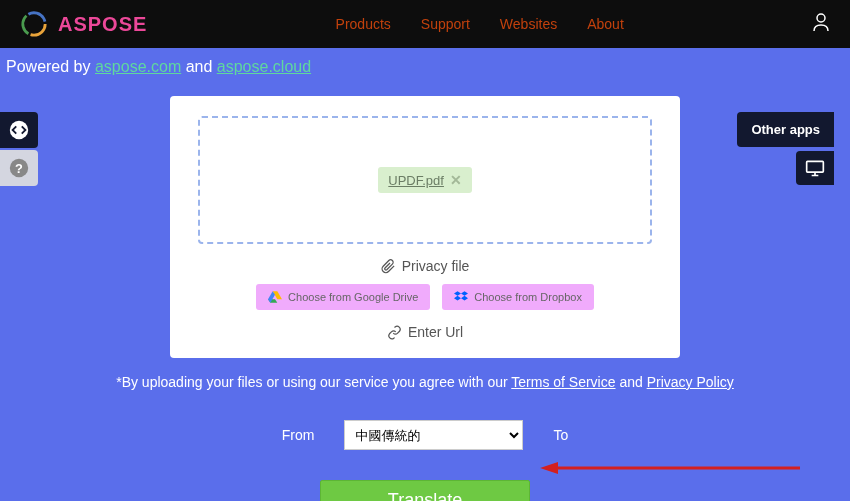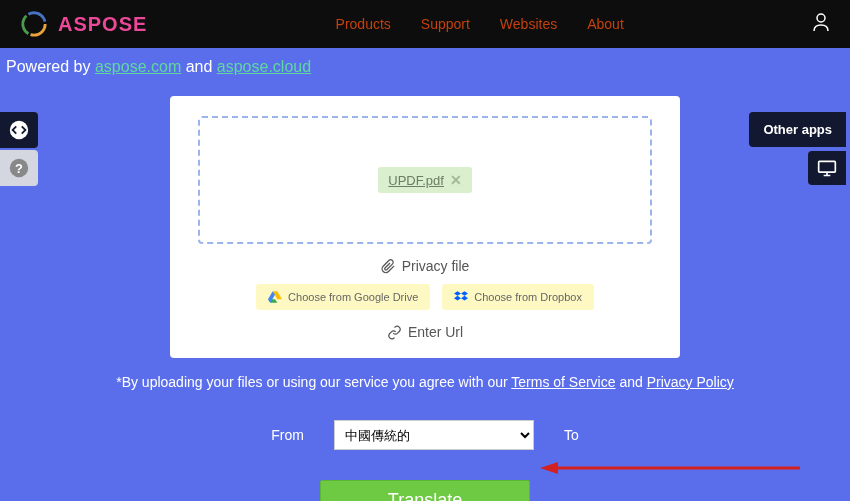--- a/index.html
+++ b/index.html
@@ -13,31 +13,31 @@
 .user-icon{color:#fff}
 .powered{text-align:left;color:#fff;font-size:16px;padding:10px 6px}
 .powered a{color:#5fd89e;text-decoration:underline}
 .card{background:#fff;width:510px;margin:10px auto 12px;border-radius:4px;padding:20px 28px 18px}
 .dropzone{border:2px dashed #9bb4ec;border-radius:4px;height:128px;display:flex;align-items:center;justify-content:center}
 .file-badge{background:#d9efce;padding:5px 10px;border-radius:3px;display:flex;align-items:center;gap:6px}
 .file-name{color:#6b7d65;font-size:13px;text-decoration:underline}
 .file-close{color:#a3b898;font-size:14px;cursor:pointer;font-weight:bold}
 .choose-row{display:flex;justify-content:center;align-items:center;gap:6px;margin-top:14px;font-size:14px;color:#555}
 .cloud-row{display:flex;justify-content:center;gap:12px;margin-top:10px}
-.cloud-btn{background:#fef9c3;border:none;padding:7px 12px;font-size:11px;color:#666;cursor:pointer;display:flex;align-items:center;gap:6px;border-radius:3px}
+.cloud-btn{background:#f0abfc;border:none;padding:7px 12px;font-size:11px;color:#666;cursor:pointer;display:flex;align-items:center;gap:6px;border-radius:3px}
 .terms{text-align:center;color:#fff;font-size:14px;margin-top:16px}
 .terms a{color:#ffffff;text-decoration:underline}
 .lang-row{display:flex;justify-content:center;align-items:center;gap:30px;margin-top:30px}
 .lang-label{color:#fff;font-size:14px}
-.lang-select{width:200px;height:30px;font-size:13px;padding:0 6px;border:1px solid #ccc;background:#fff}
+.lang-select{width:179px;height:30px;font-size:13px;padding:0 6px;border:1px solid #ccc;background:#fff}
 .translate-btn{display:block;margin:30px auto 0;width:210px;height:40px;background:#6ec943;border:1px solid #5db535;color:#fff;font-size:18px;cursor:pointer;border-radius:2px}
 .side-left{position:absolute;left:0;top:112px}
 .side-btn{width:38px;height:36px;background:#12182f;display:flex;align-items:center;justify-content:center;border-radius:0 4px 4px 0;margin-bottom:2px}
 .side-btn.grey{background:#d4d6e0}
-.side-right{position:absolute;right:4px;top:112px}
+.side-right{position:absolute;right:16px;top:112px}
 .other-apps{background:#12182f;color:#fff;padding:10px 14px;font-size:13px;font-weight:bold;border-radius:4px 0 0 4px;margin-bottom:4px;cursor:pointer}
 .monitor-btn{background:#12182f;width:38px;height:34px;display:flex;align-items:center;justify-content:center;border-radius:4px 0 0 4px;margin-left:auto}
 .arrow{position:absolute;left:540px;top:458px;width:260px;height:20px}
 .arrow-line{stroke:#d32020;stroke-width:3;fill:none}
 .arrow-head{fill:#d32020}
 .ico{display:inline-flex}
 </style>
 </head>
 <body>
 

